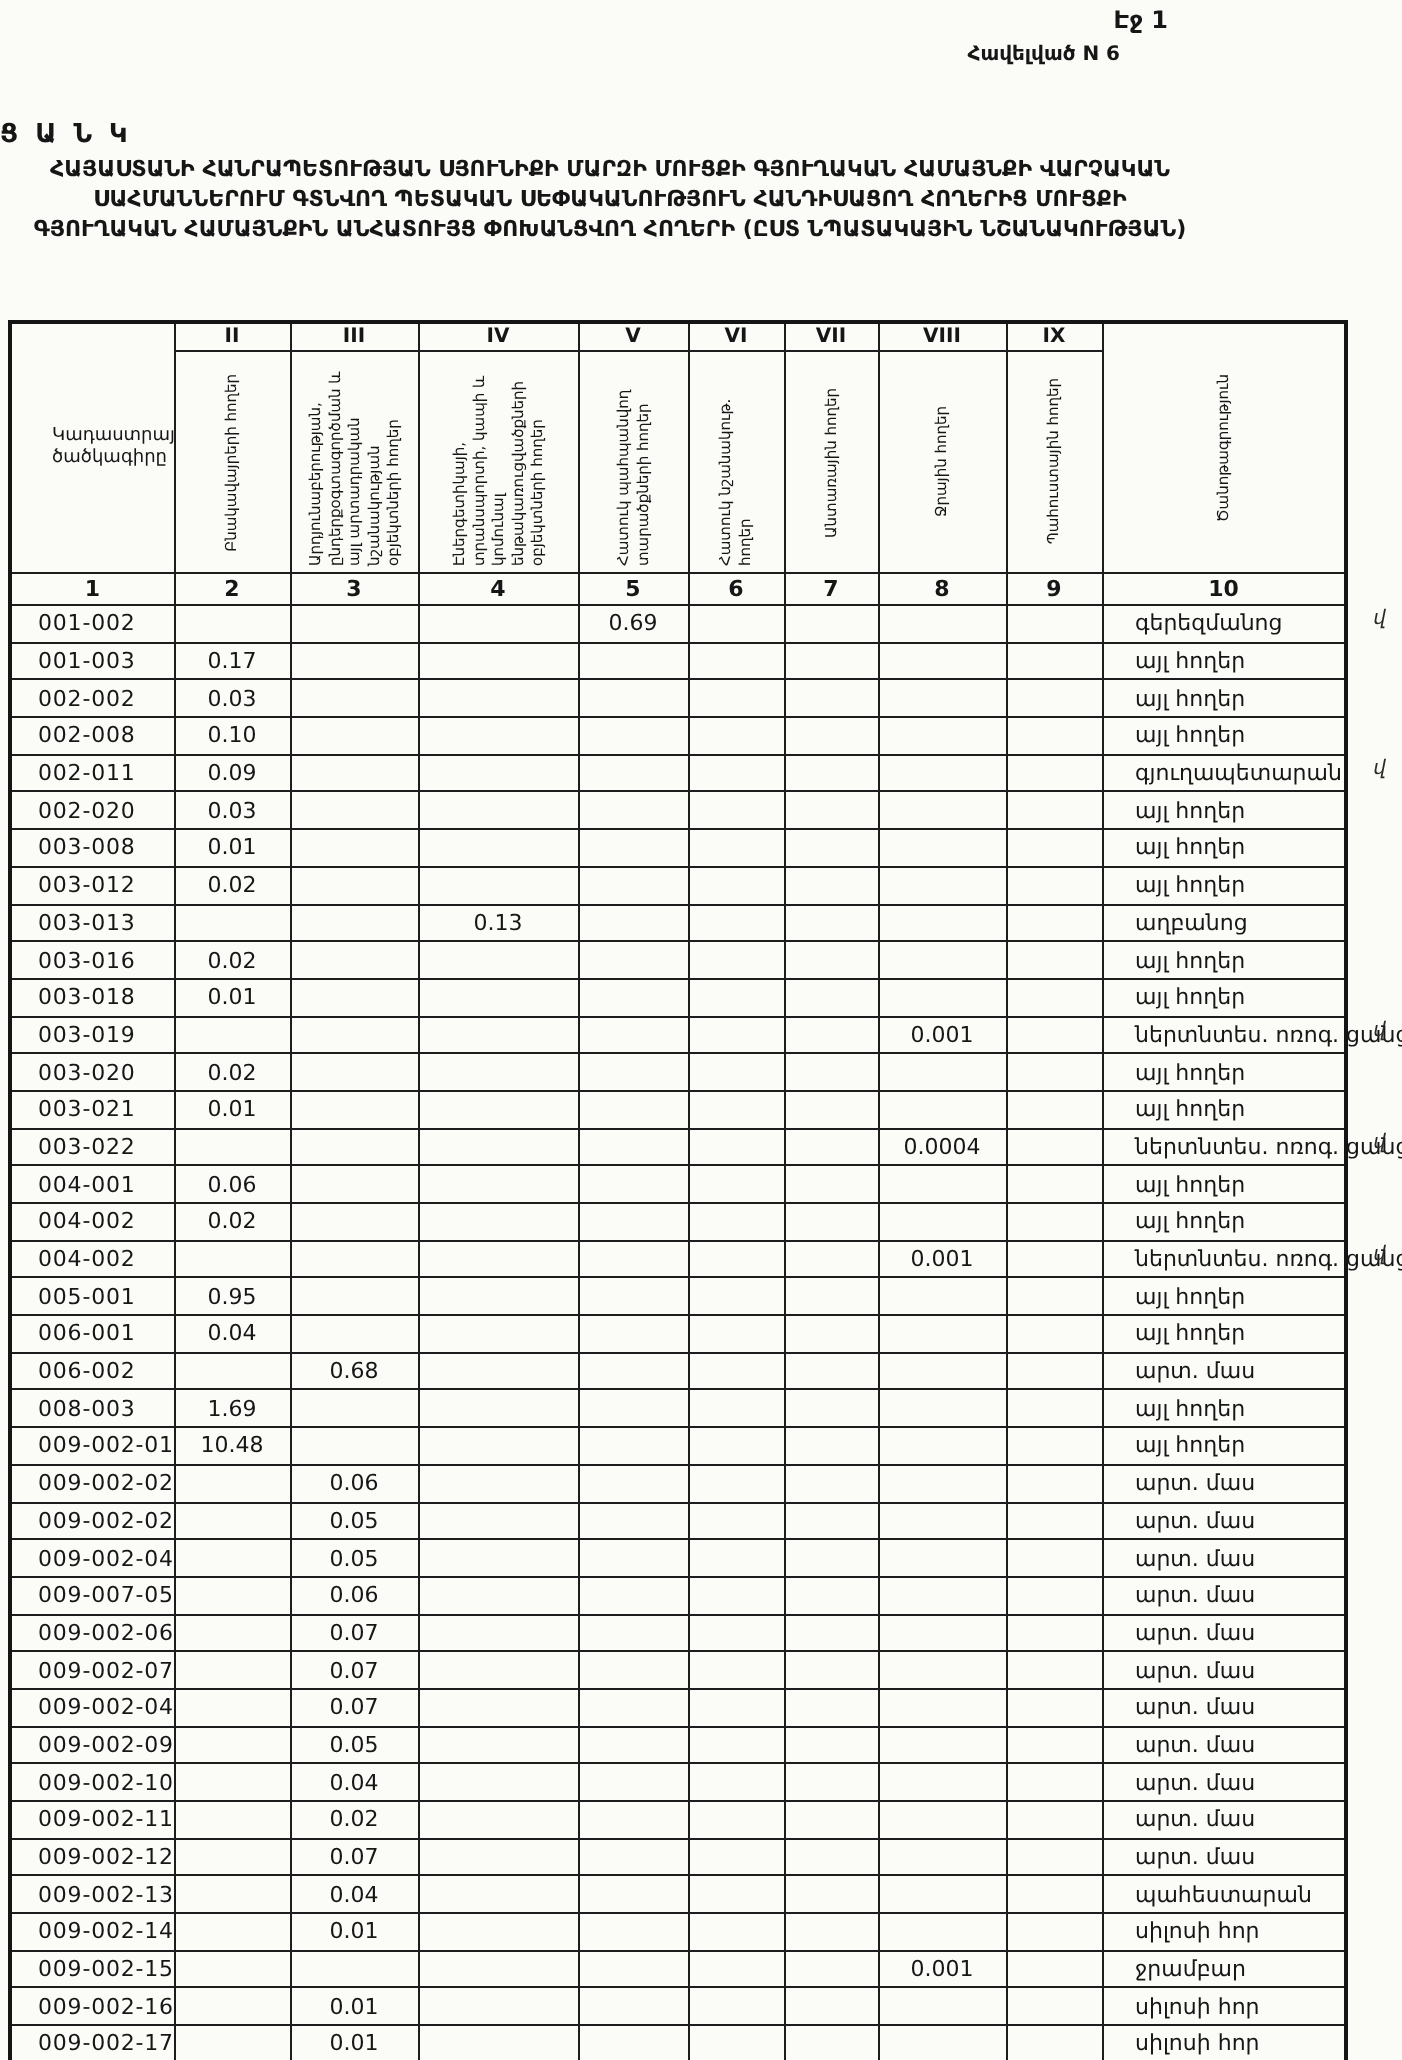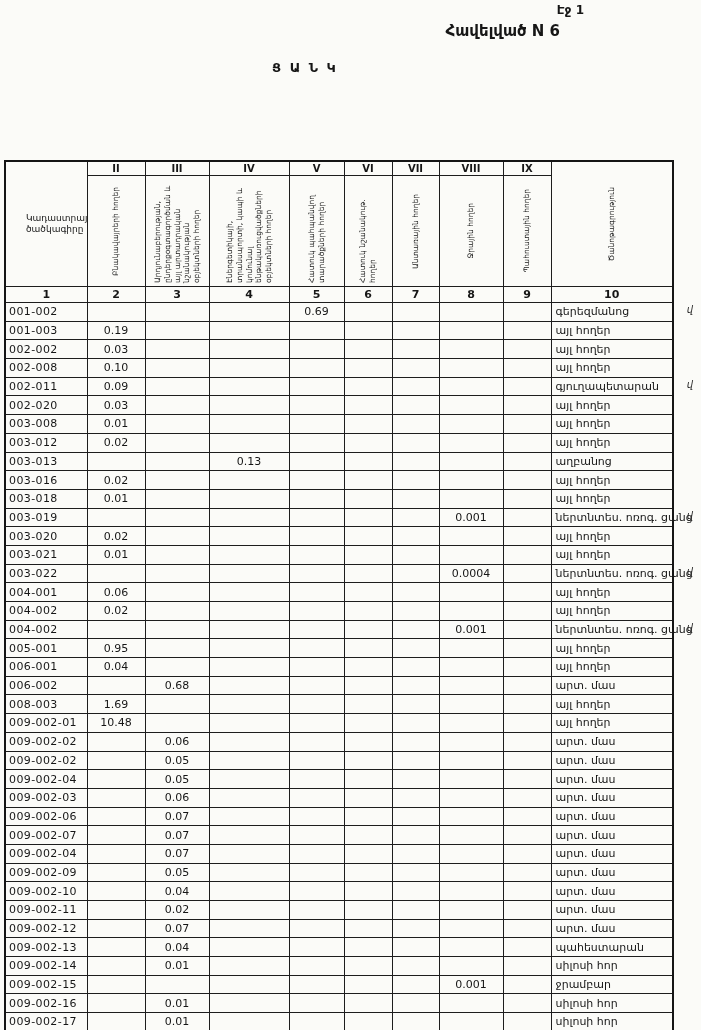--- a/index.html
+++ b/index.html
@@ -12,25 +12,25 @@
   }
   .page { position: relative; width: 610px; height: 1030px; }
 
   .page-num {
     position: absolute; top: 3px; right: 26px;
     font-size: 12px; font-weight: 700;
   }
   .annex {
     position: absolute; top: 21px; right: 50px;
     text-align: right; font-weight: 700;
-    font-size: 15px; line-height: 1.35;
+    font-size: 10px; line-height: 1.35;
   }
   .doc-title {
     position: absolute; top: 60px; left: 0; width: 100%;
-    text-align: center; font-weight: 700; font-size: 13px; letter-spacing: 2px;
+    text-align: left; font-weight: 700; font-size: 13px; letter-spacing: 2px;
   }
   .doc-subtitle {
     position: absolute; top: 78px; left: 16px; right: 16px;
     text-align: center; font-weight: 700; font-size: 11px; line-height: 1.35;
   }
 
   table.land-table {
     position: absolute; top: 160px; left: 4px;
     border-collapse: collapse; table-layout: fixed;
     width: 668px;
@@ -49,41 +49,42 @@
   .rot {
     writing-mode: vertical-rl;
     transform: rotate(180deg);
     font-size: 7.5px; line-height: 1.3;
     max-height: 103px;
     margin: 0 auto;
     text-align: left;
   }
   td.colnum { height: 15px; font-size: 11px; font-weight: 700; text-align: center; }
   tbody td { height: 17.7px; font-size: 11px; white-space: nowrap; }
-  td.code { text-align: left; padding-left: 3px; letter-spacing: 0.4px; }
+  td.code { text-align: left; padding-left: 13px; letter-spacing: 0.4px; }
   td.val  { text-align: center; }
-  td.note { text-align: left; padding-left: 4px; position: relative; overflow: visible; }
+  td.note { text-align: left; padding-left: 16px; position: relative; overflow: visible; }
   .mark {
     position: absolute; right: -21px; top: 1px;
     font-size: 10px; font-style: italic; color: #2a2a2a;
   }
 </style>
 </head>
 <body>
 
 <div class="page">
 
   <div class="page-num">Էջ 1</div>
 
   <div class="annex">
     <div>Հավելված N 6</div>
   </div>
 
   <div class="doc-title">Ց Ա Ն Կ</div>
 
+  <div class="doc-subtitle">ՀԱՅԱՍՏԱՆԻ ՀԱՆՐԱՊԵՏՈՒԹՅԱՆ ՍՅՈՒՆԻՔԻ ՄԱՐԶԻ ՄՈՒՑՔԻ ԳՅՈՒՂԱԿԱՆ ՀԱՄԱՅՆՔԻ ՎԱՐՉԱԿԱՆ ՍԱՀՄԱՆՆԵՐՈՒՄ ԳՏՆՎՈՂ ՊԵՏԱԿԱՆ ՍԵՓԱԿԱՆՈՒԹՅՈՒՆ ՀԱՆԴԻՍԱՑՈՂ ՀՈՂԵՐԻՑ ՄՈՒՑՔԻ ԳՅՈՒՂԱԿԱՆ ՀԱՄԱՅՆՔԻՆ ԱՆՀԱՏՈՒՅՑ ՓՈԽԱՆՑՎՈՂ ՀՈՂԵՐԻ (ԸՍՏ ՆՊԱՏԱԿԱՅԻՆ ՆՇԱՆԱԿՈՒԹՅԱՆ)</div>
 
   <table class="land-table">
     <colgroup>
       <col style="width:82px">
         <col style="width:58px">
         <col style="width:64px">
       <col style="width:80px">
         <col style="width:55px">
         <col style="width:48px">
       <col style="width:47px">
@@ -159,21 +160,21 @@
           <td class="val"></td>
           <td class="val">0.69</td>
           <td class="val"></td>
           <td class="val"></td>
           <td class="val"></td>
           <td class="val"></td>
           <td class="note"><span>գերեզմանոց</span><span class="mark">վ</span></td>
         </tr>
         <tr>
           <td class="code">001-003</td>
-          <td class="val">0.19</td>
+          <td class="val">0.17</td>
           <td class="val"></td>
           <td class="val"></td>
           <td class="val"></td>
           <td class="val"></td>
           <td class="val"></td>
           <td class="val"></td>
           <td class="val"></td>
           <td class="note"><span>այլ հողեր</span></td>
         </tr>
         <tr>
@@ -458,21 +459,21 @@
           <td class="val">0.05</td>
           <td class="val"></td>
           <td class="val"></td>
           <td class="val"></td>
           <td class="val"></td>
           <td class="val"></td>
           <td class="val"></td>
           <td class="note"><span>արտ. մաս</span></td>
         </tr>
         <tr>
-          <td class="code">009-002-03</td>
+          <td class="code">009-007-05</td>
           <td class="val"></td>
           <td class="val">0.06</td>
           <td class="val"></td>
           <td class="val"></td>
           <td class="val"></td>
           <td class="val"></td>
           <td class="val"></td>
           <td class="val"></td>
           <td class="note"><span>արտ. մաս</span></td>
         </tr>

